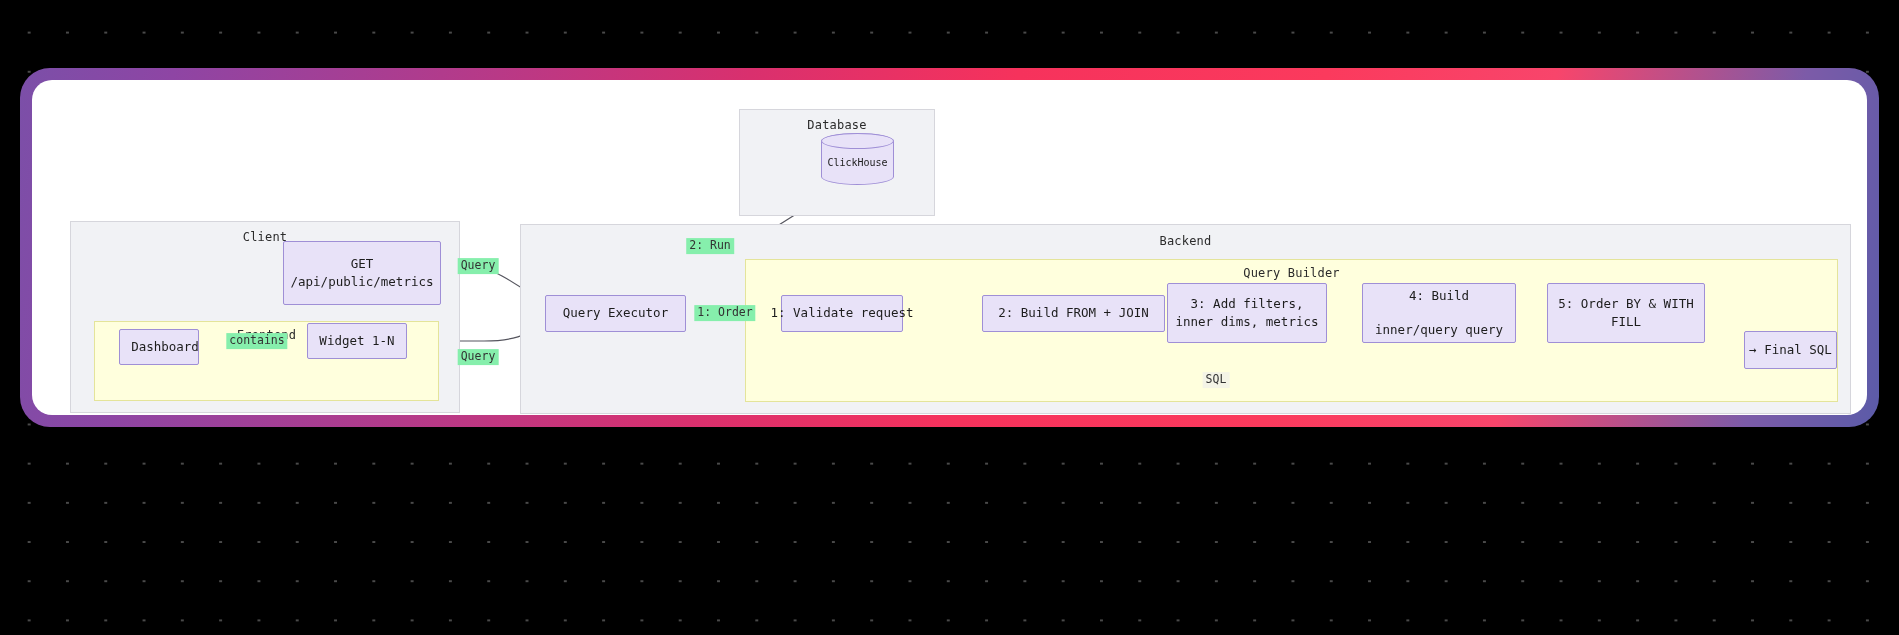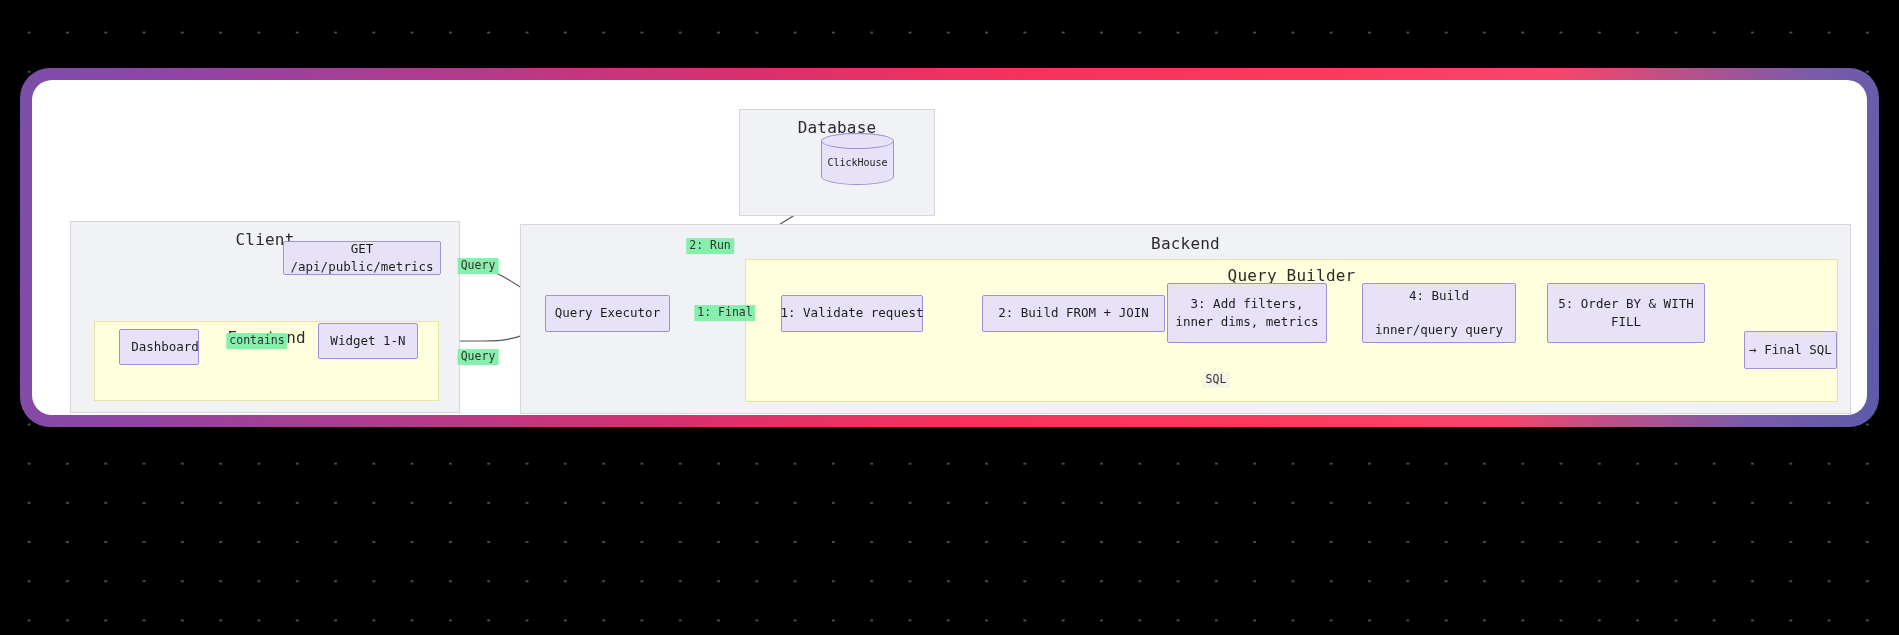--- a/index.html
+++ b/index.html
@@ -90,21 +90,21 @@
   }
   .sg-yellow {
     background: #ffffdd;
     border: 1px solid #e4e49a;
   }
   .sg-title {
     position: absolute;
     left: 0;
     width: 100%;
     text-align: center;
-    font-size: 16px;
+    font-size: 12px;
     color: #2b2b2b;
     letter-spacing: 0.2px;
     white-space: nowrap;
   }
 
   
   .node {
     position: absolute;
     box-sizing: border-box;
     background: #e8e2f8;
@@ -221,43 +221,43 @@
       </div>
 
       <div class="subgraph sg-plain" style="left:488px; top:144px; width:1331px; height:190px;">
         <div class="sg-title" style="top:9px;">Backend</div>
       </div>
 
       <div class="subgraph sg-yellow" style="left:713px; top:179px; width:1093px; height:143px;">
         <div class="sg-title" style="top:6px;">Query Builder</div>
       </div>
 
-      <div class="node" style="left:251px; top:161px; width:158px; height:34px;">
+      <div class="node" style="left:251px; top:161px; width:158px; height:64px;">
         <span class="ln">GET</span>
         <span class="ln">/api/public/metrics</span>
       </div>
 
       <div class="node" style="left:87px; top:249px; width:80px; height:36px;padding-left:12px;">
         <span class="ln">Dashboard</span>
       </div>
 
-      <div class="node" style="left:286px; top:243px; width:100px; height:36px;">
+      <div class="node" style="left:275px; top:243px; width:100px; height:36px;">
         <span class="ln">Widget 1-N</span>
       </div>
 
       <div class="node-cyl" style="left:789px; top:53px; width:73px; height:52px;">
         <span class="cyl-top"></span>
         <span class="cyl-label">ClickHouse</span>
       </div>
 
-      <div class="node" style="left:513px; top:215px; width:125px; height:37px;">
+      <div class="node" style="left:513px; top:215px; width:141px; height:37px;">
         <span class="ln">Query Executor</span>
       </div>
 
-      <div class="node" style="left:749px; top:215px; width:142px; height:37px;">
+      <div class="node" style="left:749px; top:215px; width:122px; height:37px;">
         <span class="ln">1: Validate request</span>
       </div>
 
       <div class="node" style="left:950px; top:215px; width:183px; height:37px;">
         <span class="ln">2: Build FROM + JOIN</span>
       </div>
 
       <div class="node" style="left:1135px; top:203px; width:160px; height:60px;">
         <span class="ln">3: Add filters,</span>
         <span class="ln">inner dims, metrics</span>
@@ -278,19 +278,19 @@
       </div>
 
       <div class="edge-label" style="left:225px; top:261px;">contains</div>
 
       <div class="edge-label" style="left:446px; top:186px;">Query</div>
 
       <div class="edge-label" style="left:446px; top:277px;">Query</div>
 
       <div class="edge-label" style="left:678px; top:166px;">2: Run</div>
 
-      <div class="edge-label" style="left:693px; top:233px;">1: Final</div>
+      <div class="edge-label" style="left:693px; top:233px;">1: Order</div>
 
       <div class="edge-label on-yellow" style="left:1184px; top:300px;">SQL</div>
 
     </div>
   </div>
 </div>
 
 </body></html>

